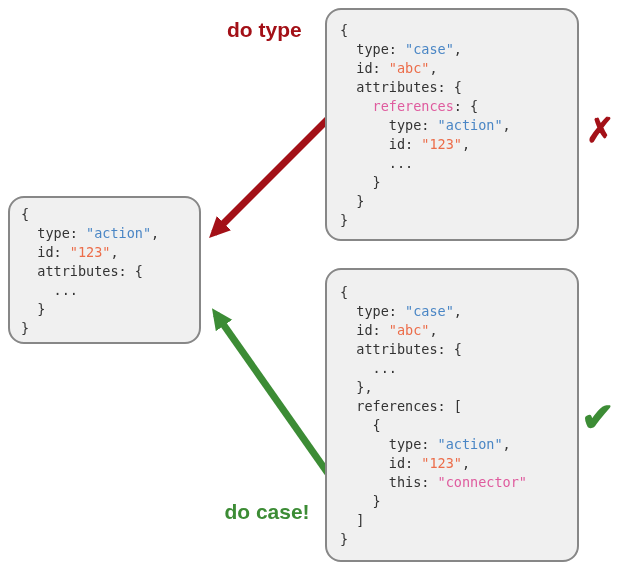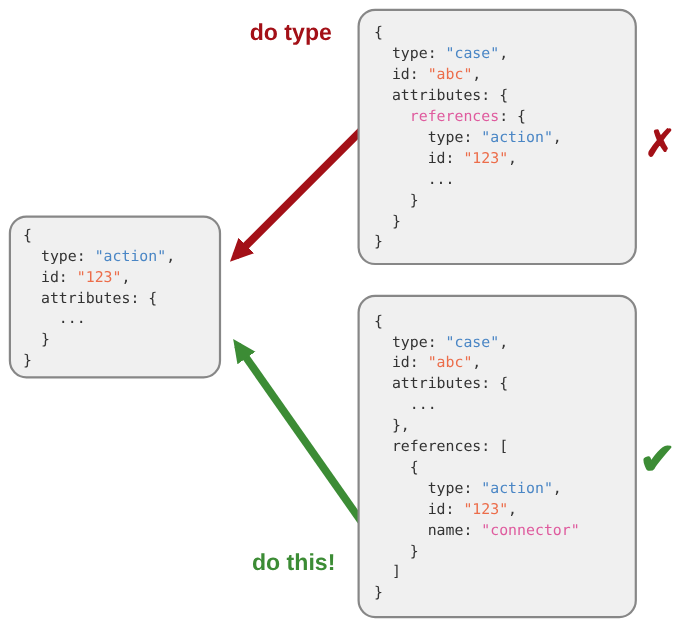--- a/index.html
+++ b/index.html
@@ -60,21 +60,21 @@
     </defs>
     <line class="arrow-red" x1="332" y1="115" x2="214" y2="233" marker-end="url(#arrowhead-red)"></line>
     <line class="arrow-green" x1="334" y1="482" x2="216" y2="314" marker-end="url(#arrowhead-green)"></line>
   </svg>
 
   <div class="big-label" id="label-do-not">
     <div>do type</div>
   </div>
 
   <div class="big-label" id="label-instead">
-    <div>do this!</div>
+    <div>do case!</div>
   </div>
 
   <div class="mark" id="mark-wrong">✗</div>
   <div class="mark" id="mark-right">✔</div>
 
   <div class="code-box" id="box-left">
       <div class="code-line"><span>{</span></div>
       <div class="code-line"><span>  type: </span><span class="blue">"action"</span><span>,</span></div>
       <div class="code-line"><span>  id: </span><span class="orange">"123"</span><span>,</span></div>
       <div class="code-line"><span>  attributes: {</span></div>
@@ -101,19 +101,19 @@
       <div class="code-line"><span>{</span></div>
       <div class="code-line"><span>  type: </span><span class="blue">"case"</span><span>,</span></div>
       <div class="code-line"><span>  id: </span><span class="orange">"abc"</span><span>,</span></div>
       <div class="code-line"><span>  attributes: {</span></div>
       <div class="code-line"><span>    ...</span></div>
       <div class="code-line"><span>  },</span></div>
       <div class="code-line"><span>  </span><span class="bold">references</span><span>: [</span></div>
       <div class="code-line"><span>    {</span></div>
       <div class="code-line"><span>      type: </span><span class="blue">"action"</span><span>,</span></div>
       <div class="code-line"><span>      id: </span><span class="orange">"123"</span><span>,</span></div>
-      <div class="code-line"><span>      name: </span><span class="pink">"connector"</span></div>
+      <div class="code-line"><span>      this: </span><span class="pink">"connector"</span></div>
       <div class="code-line"><span>    }</span></div>
       <div class="code-line"><span>  ]</span></div>
       <div class="code-line"><span>}</span></div>
     </div>
 
 </div>
 
 </body></html>

